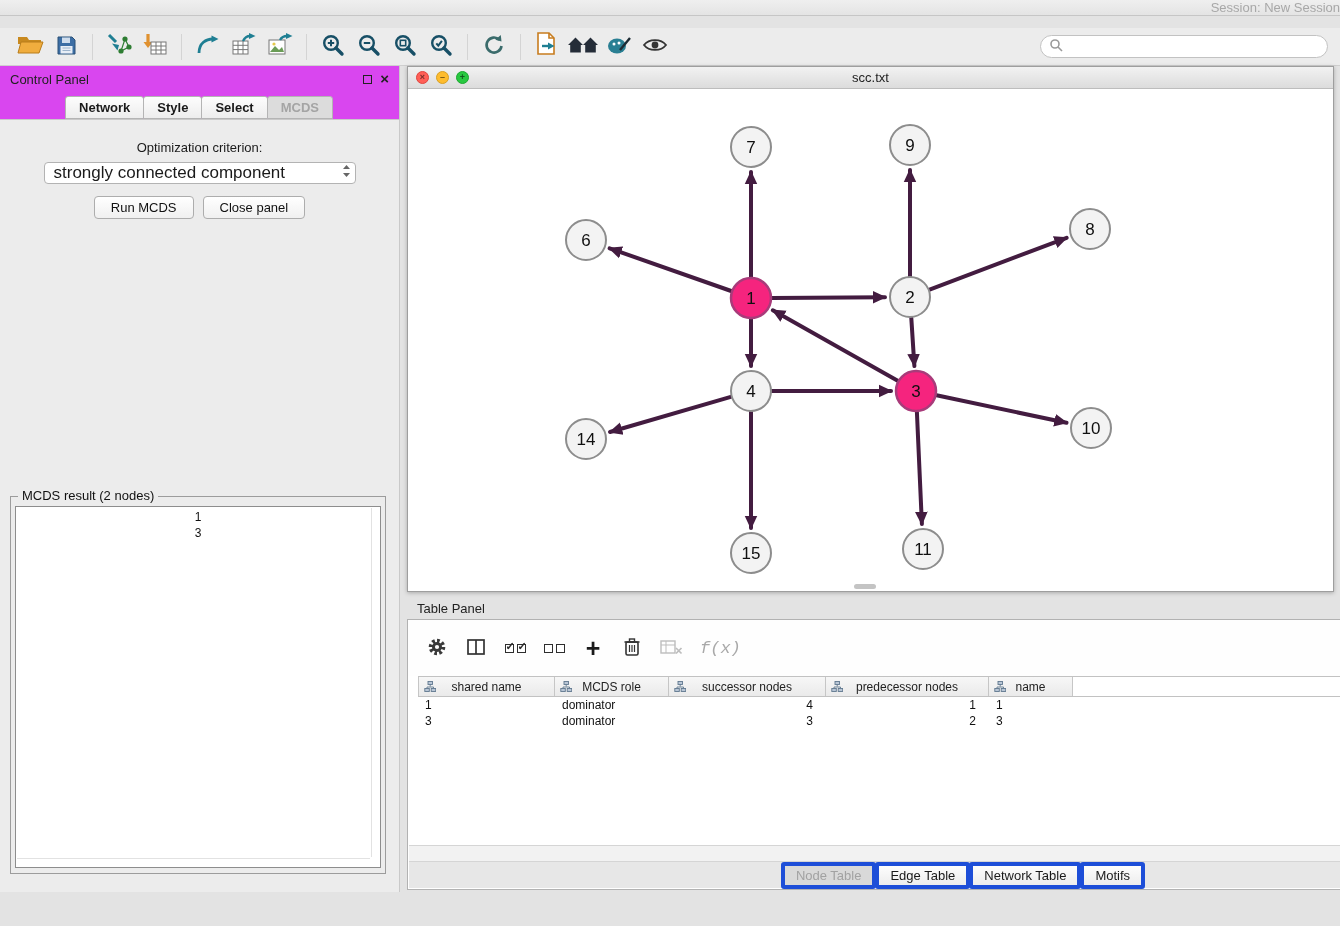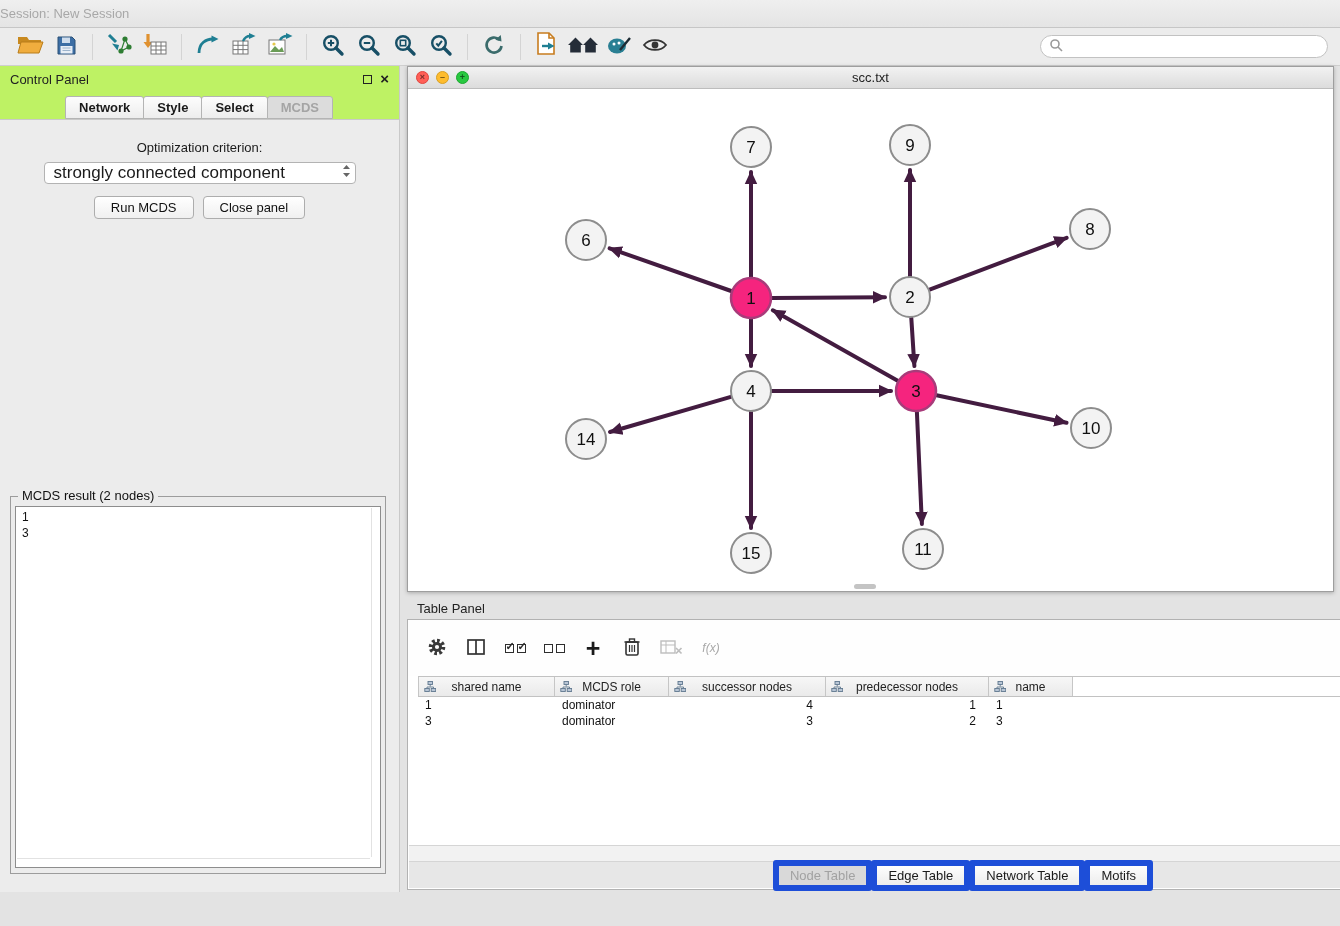--- a/index.html
+++ b/index.html
@@ -1,53 +1,53 @@
 <!DOCTYPE html>
 <html><head>
 <meta charset="utf-8">
 <style>
   * { margin:0; padding:0; box-sizing:border-box; }
   html,body { background:#9a9a9a; }
   body { font-family:"Liberation Sans", sans-serif; }
   .app { position:relative; width:1340px; height:926px; background:#e3e3e3; overflow:hidden; color:#1a1a1a; font-size:13px; }
 
   
-  .titlebar { position:absolute; top:0; left:0; right:0; height:28px;
+  .titlebar { position:absolute; top:0; left:0; right:0; height:16px;
     background:linear-gradient(#efefef,#e4e4e4); border-bottom:1px solid #c6c6c6;
-    display:flex; align-items:center; justify-content:flex-start; color:#a8a8a8; font-size:13px; }
+    display:flex; align-items:center; justify-content:flex-end; color:#a8a8a8; font-size:13px; }
 
   
   .toolbar { position:absolute; top:28px; left:0; right:0; height:38px; background:#ececec;
     border-bottom:1px solid #cfcfcf; display:flex; align-items:center; padding:0 12px; }
   .tb-btn { min-width:36px; height:32px; display:flex; align-items:center; justify-content:center; cursor:default; }
   .tb-sep { width:1px; height:26px; background:#d4d4d4; margin:0 8px; }
   .searchbox { margin-left:auto; width:288px; height:23px; background:#fff; border:1px solid #c2c2c2;
     border-radius:12px; display:flex; align-items:center; padding:0 8px; gap:5px; }
   .searchbox input { border:none; outline:none; flex:1; font-size:12px; background:transparent; font-family:"Liberation Sans",sans-serif; }
 
   
   .control-panel { position:absolute; left:0; top:66px; width:400px; height:826px;
-    background:#bef264; border-right:1px solid #c9c9c9; display:flex; flex-direction:column; }
+    background:#d946ef; border-right:1px solid #c9c9c9; display:flex; flex-direction:column; }
   .panel-header { height:26px; display:flex; align-items:center; padding:0 10px; font-size:13px; color:#222; }
   .panel-header .hd-icons { margin-left:auto; display:flex; align-items:center; gap:8px; }
   .float-ico { width:9px; height:9px; border:1.5px solid #222; display:inline-block; }
   .close-ico { font-size:15px; font-weight:bold; color:#222; line-height:12px; }
   .cp-tabs { display:flex; justify-content:center; padding:4px 0 0 0; }
   .cp-tab { border:1px solid #b4b4b4; background:linear-gradient(#fdfdfd,#ededed); padding:3px 13px;
     font-size:13px; margin-left:-1px; color:#1a1a1a; border-radius:3px 3px 0 0;font-weight:bold; }
   .cp-tab.active { background:#dcdcdc; color:#a4a4a4; }
   .cp-body { position:relative; flex:1; background:#ececec; border-top:1px solid #c9c9c9; }
   .opt-label { text-align:center; margin-top:20px; font-size:13px; }
   .cp-select { margin:7px auto 0 auto; width:312px; height:22px; background:#fff; border:1px solid #b3b3b3;
     border-radius:4px; display:flex; align-items:center; padding:0 4px 0 9px; font-size:17px; }
   .cp-select .sel-text { flex:1; }
   .cp-buttons { display:flex; justify-content:center; gap:9px; margin-top:12px; }
   .cp-btn { border:1px solid #adadad; background:linear-gradient(#ffffff,#f0f0f0); border-radius:4px;
     padding:3px 16px; font-size:13px; color:#111; }
-  .groupbox { position:absolute; left:10px; right:13px; top:376px; height:378px; border:1px solid #9c9c9c; }
+  .groupbox { position:absolute; left:10px; right:13px; top:376px; height:378px; border:1px solid #9c9c9c;text-align:center; }
   .groupbox-title { position:absolute; top:-9px; left:7px; background:#ececec; padding:0 4px; font-size:13px; color:#111; }
   .groupbox-inner { position:absolute; left:4px; right:4px; top:9px; bottom:5px; background:#fff;
     border:1px solid #8d8d8d; font-size:12px; padding:2px 6px; line-height:16px; color:#111; }
   .groupbox-inner .vtrack { position:absolute; top:1px; bottom:10px; right:8px; width:1px; background:#e2e2e2; }
   .groupbox-inner .htrack { position:absolute; left:1px; right:10px; bottom:8px; height:1px; background:#e2e2e2; }
 
   
   .network-window { position:absolute; left:407px; top:66px; width:927px; height:526px;
     background:#fff; border:1px solid #9e9e9e; box-shadow:0 1px 4px rgba(0,0,0,.25); }
   .net-titlebar { position:relative; height:22px; background:linear-gradient(#f2f2f2,#dcdcdc);
@@ -69,36 +69,36 @@
   .table-panel { position:absolute; left:407px; top:597px; width:1113px; height:293px; }
   .tp-header { height:22px; display:flex; align-items:center; padding:0 10px; font-size:13px; color:#222; }
   .tp-header .hd-icons { margin-left:auto; display:flex; align-items:center; gap:9px; }
   .tp-body { position:absolute; left:0; right:0; top:22px; bottom:0; background:#fff; border:1px solid #b2b2b2; }
   .tp-toolbar { height:56px; display:flex; align-items:center; gap:17px; padding:0 0 0 18px; background:#fefefe; }
   .tp-ico { display:flex; align-items:center; justify-content:center; min-width:22px; height:24px; }
   .dualcb { display:inline-flex; gap:3px; }
   .cb { width:9px; height:9px; border:1.5px solid #2e2e2e; display:inline-block; position:relative; background:#fff; }
   .cb.c::after { content:"\2713"; position:absolute; top:-5px; left:0; font-size:11px; font-weight:bold; color:#2e2e2e; }
   .plus-ico { font-size:25px; font-weight:bold; color:#1b1b1b; line-height:20px; }
-  .fx { font-family:Liberation Sans, sans-serif; font-style:italic; color:#a9a9a9; font-size:12px; }
+  .fx { font-family:Liberation Mono, monospace; font-style:italic; color:#a9a9a9; font-size:17px; }
   .tp-table { margin-left:10px; }
   .tp-thead { display:flex; border-top:1px solid #c2c2c2; border-bottom:1px solid #c2c2c2; }
   .tp-th { height:19px; background:linear-gradient(#f7f7f7,#eaeaea); border-right:1px solid #c6c6c6;
     display:flex; align-items:center; justify-content:center; gap:4px; font-size:12px; color:#222; position:relative; }
   .tp-th:first-child { border-left:1px solid #c6c6c6; }
   .tp-th .tree { position:absolute; left:5px; top:4px; }
   .tp-row { display:flex; font-size:12px; height:16px; line-height:16px; color:#111; }
   .tp-cell { overflow:hidden; white-space:nowrap; }
   .al { padding-left:7px; text-align:left; }
   .ar { padding-right:13px; text-align:right; }
   .tp-scrollstrip { position:absolute; left:1px; right:1px; bottom:27px; height:17px; background:#f2f2f2;
     border-top:1px solid #d5d5d5; border-bottom:1px solid #d5d5d5; }
   .tp-tabs { position:absolute; left:1px; right:1px; bottom:1px; height:26px; background:#e7e7e7;
     display:flex; align-items:center; justify-content:center; }
-  .tp-tab { border:6px solid #1d4ed8; background:linear-gradient(#fdfdfd,#ededed); padding:2px 11px;
+  .tp-tab { border:4px solid #1d4ed8; background:linear-gradient(#fdfdfd,#ededed); padding:2px 11px;
     font-size:13px; margin-left:-1px; color:#1a1a1a; border-radius:3px; }
   .tp-tab.active { background:#d9d9d9; color:#a2a2a2; }
 
   
   .statusbar { position:absolute; left:0; right:0; bottom:0; height:34px; background:#e3e3e3;
     display:flex; align-items:center; padding:0 10px; }
   .sb-btn { width:26px; height:21px; border:1px solid #ababab; border-radius:3px;
     background:linear-gradient(#fdfdfd,#eeeeee); display:flex; align-items:center; justify-content:center; }
   .mem-btn { margin-left:auto; height:21px; border:1px solid #ababab; border-radius:4px;
     background:linear-gradient(#fdfdfd,#eeeeee); display:flex; align-items:center; gap:6px; padding:0 9px; font-size:12px; }

